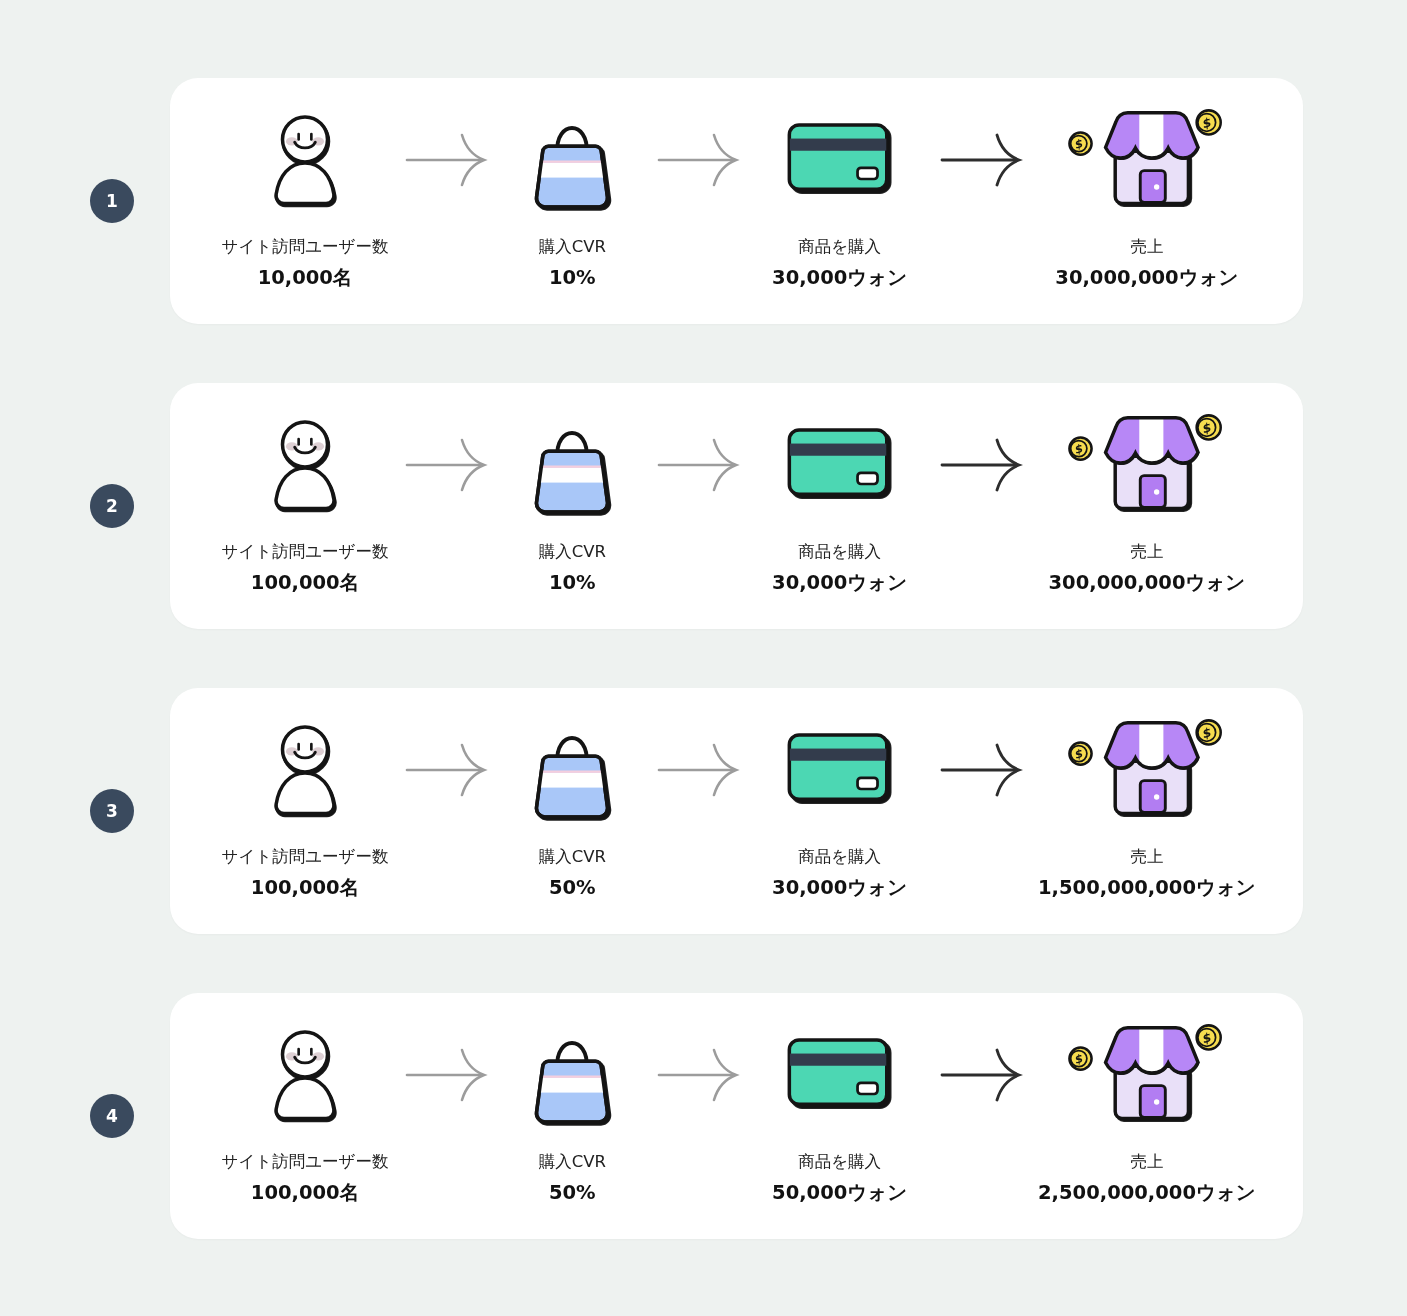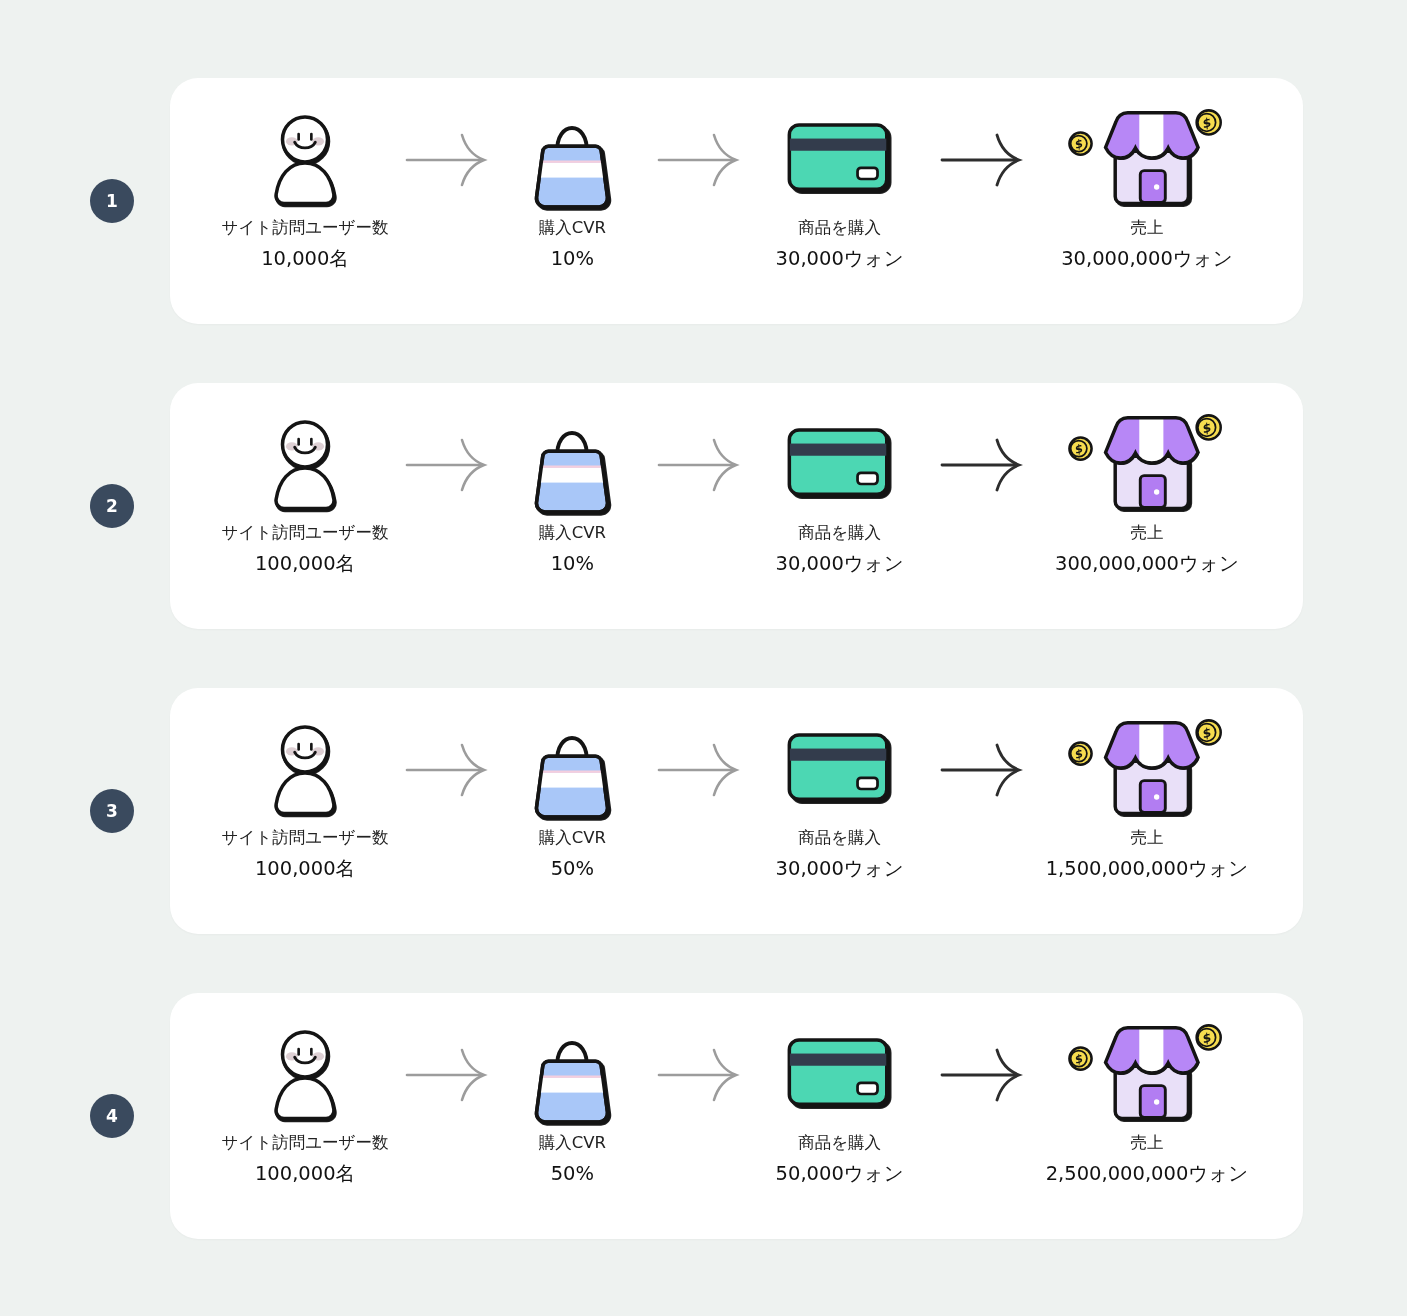--- a/index.html
+++ b/index.html
@@ -38,22 +38,22 @@
     box-shadow:0 1px 2px rgba(20,30,40,0.03);
     display:flex;align-items:flex-start;justify-content:space-between;
     padding:26px 36px 0 40px;
   }
   .item{display:flex;flex-direction:column;align-items:center;}
   .item.w1{width:190px}.item.w2{width:160px}.item.w3{width:190px}.item.w4{width:240px}
   .icon-box{height:112px;display:flex;align-items:center;justify-content:center;}
   .arrow{width:84px;height:112px;display:flex;align-items:center;justify-content:center;flex:0 0 84px;}
   .arrow-gray{color:var(--arrow-gray);}
   .arrow-dark{color:var(--arrow-dark);}
-  .label{margin-top:2px;font-size:16.5px;color:var(--label);line-height:1.2;}
-  .value{margin-top:9px;font-size:19.5px;font-weight:normal;color:var(--value);line-height:1.2;}
+  .label{margin-top:21px;font-size:16.5px;color:var(--label);line-height:1.2;}
+  .value{margin-top:9px;font-size:19.5px;font-weight:bold;color:var(--value);line-height:1.2;}
   .sh-s{filter:drop-shadow(1.5px 2px 0 var(--ink));}
   .sh-m{filter:drop-shadow(2px 2.5px 0 var(--ink));}
   .sh-l{filter:drop-shadow(3px 3px 0 var(--ink));}
   svg{display:block;}
 </style>
 </head>
 <body>
 
 <main id="rows-container">
   <div class="row">

